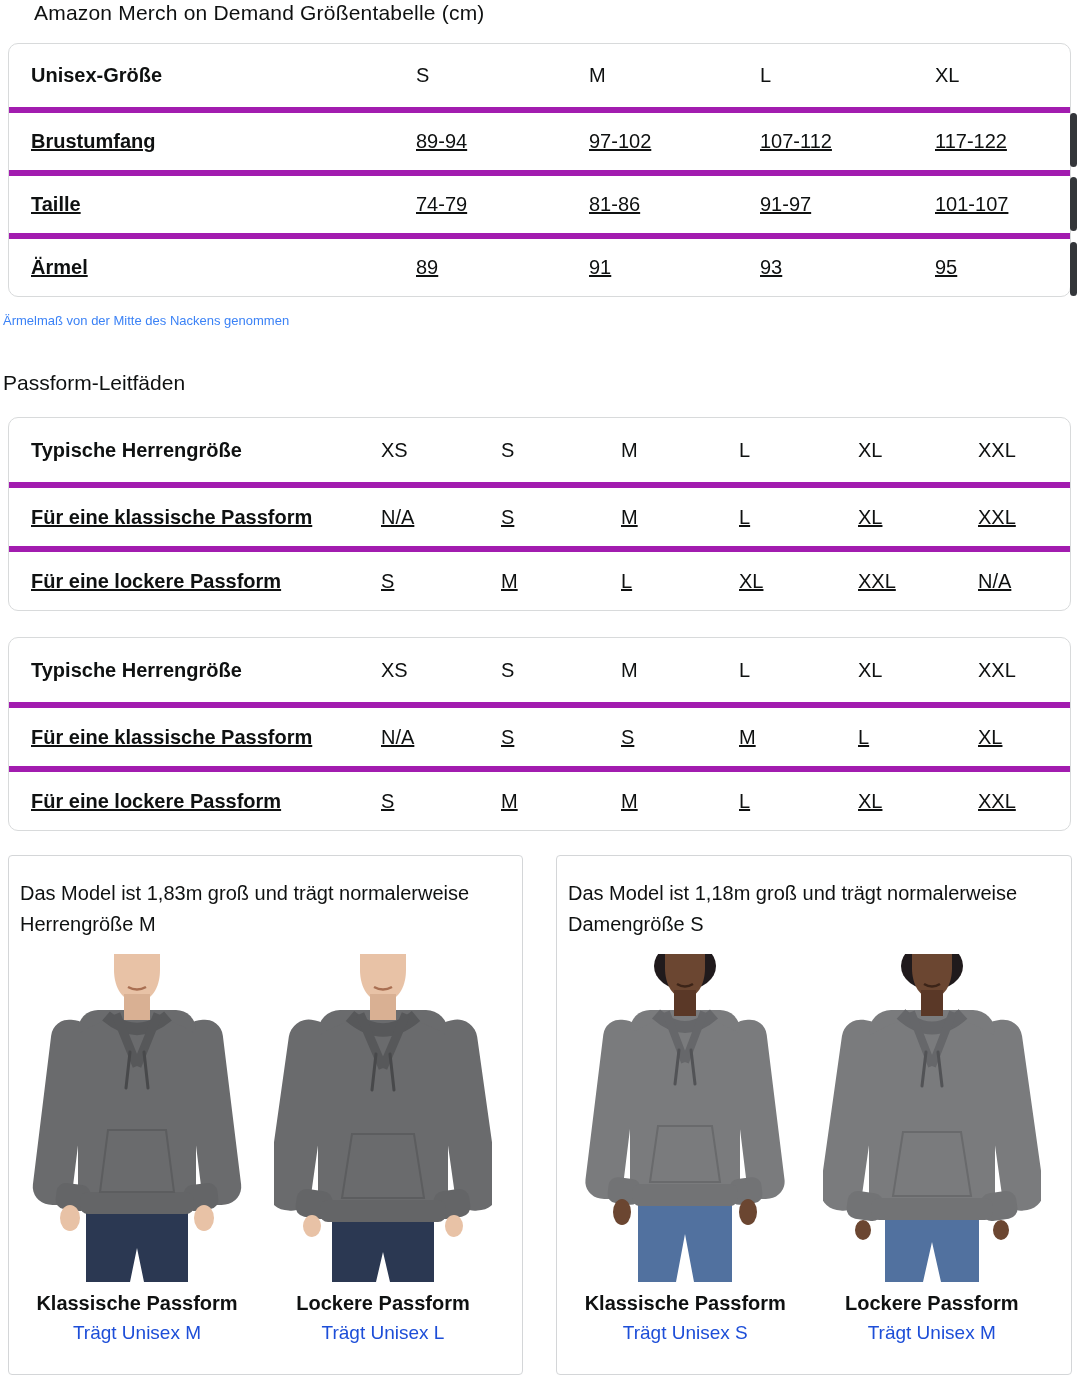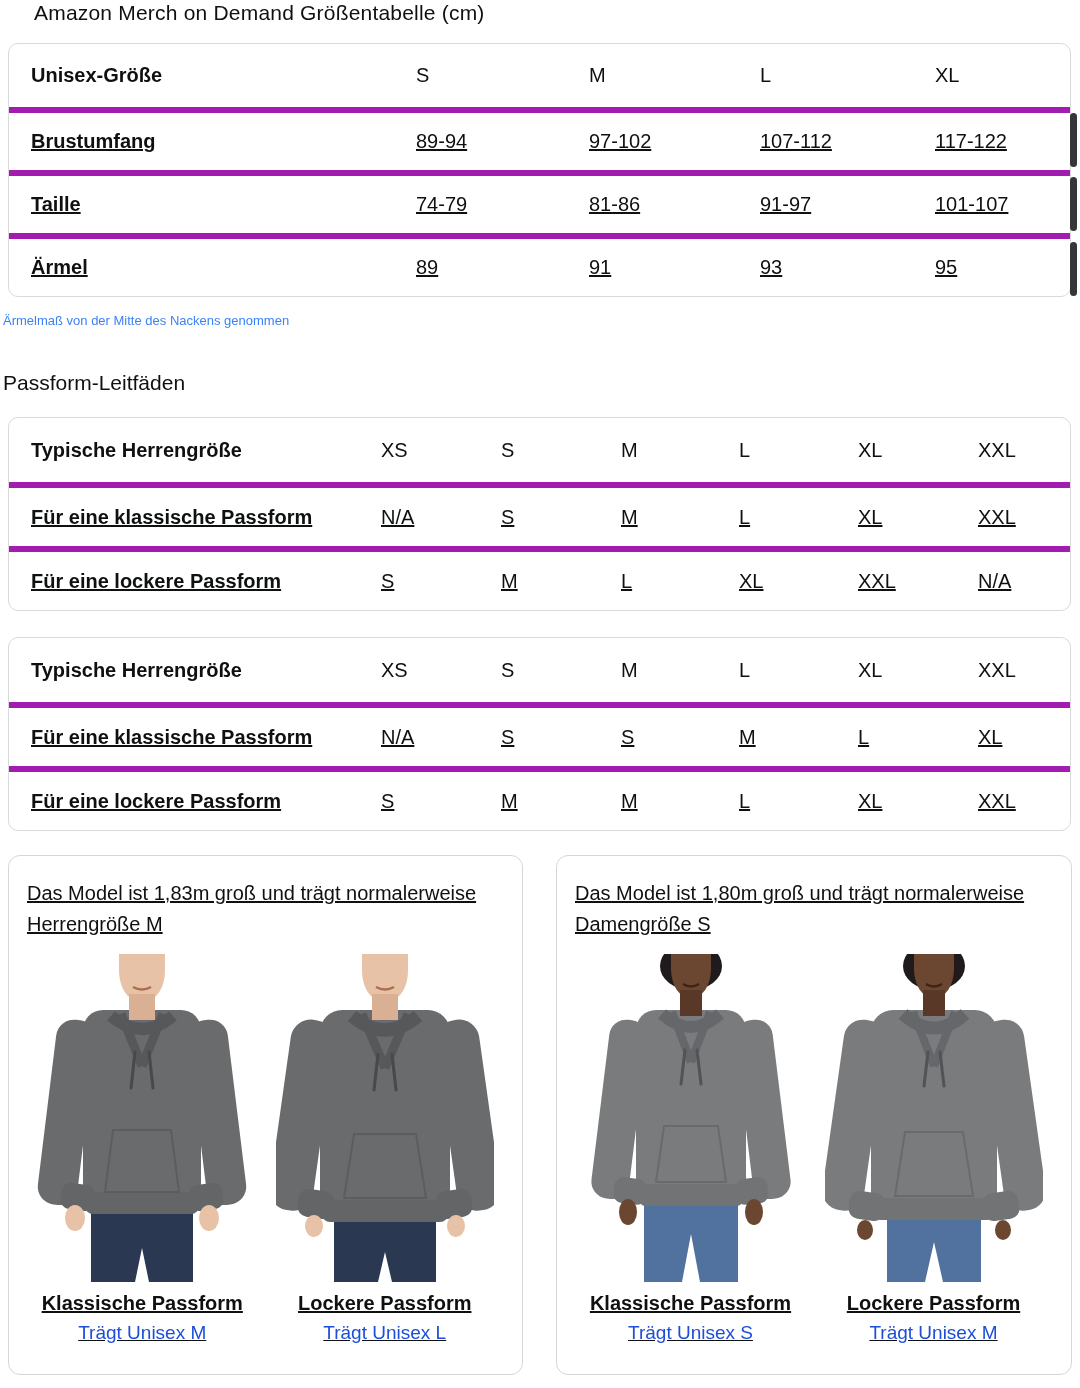--- a/index.html
+++ b/index.html
@@ -27,21 +27,21 @@
   .lbl{font-weight:bold;font-size:20px;}
   .val{font-size:20px;}
 
   .sb-thumb{position:absolute;left:1070px;width:7px;border-radius:4px;background:#34363a;}
   .sb1{top:113px;height:54px;}
   .sb2{top:177px;height:54px;}
   .sb3{top:242px;height:54px;}
 
   .card{
     position:absolute;top:855px;height:520px;box-sizing:border-box;background:#fff;
-    border:1.5px solid #d4d6d8;border-radius:12px;padding:22px 16px 0 12px;text-decoration:underline;
+    border:1.5px solid #d4d6d8;border-radius:4px;padding:22px 16px 0 5px;
   }
   .card-left{left:8px;width:515px;}
   .card-right{left:556px;width:516px;}
   .card-desc{font-size:20px;line-height:31px;padding-left:6px;padding-right:2px;}
   .figures{display:flex;margin-top:14px;}
   .figure{width:50%;display:flex;flex-direction:column;align-items:center;}
   .photo{width:218px;height:328px;display:block;}
   .cap{font-weight:bold;font-size:20px;margin-top:10px;white-space:nowrap;}
   .sub{font-size:19px;margin-top:7px;color:#1d4ed8;white-space:nowrap;}
 
@@ -222,21 +222,21 @@
         <ellipse class="skin" cx="38" cy="272" rx="9" ry="11"></ellipse>
         <ellipse class="skin" cx="180" cy="272" rx="9" ry="11"></ellipse>
       </svg>
       <div class="cap">Lockere Passform</div>
       <div class="sub">Trägt Unisex L</div>
     </div>
   </div>
 </div>
 
 <div class="card card-right">
-  <div class="card-desc">Das Model ist 1,80m groß und trägt normalerweise Damengröße S</div>
+  <div class="card-desc">Das Model ist 1,18m groß und trägt normalerweise Damengröße S</div>
   <div class="figures">
     <div class="figure">
       <svg class="photo fig-f" viewBox="0 0 218 328">
         <path class="jeans" d="M62 244 h94 v84 h-38 l-9 -48 -9 48 h-38 Z"></path>
         <ellipse class="hair" cx="109" cy="12" rx="31" ry="24"></ellipse>
         <g class="hoodie">
           <rect x="28" y="66" width="38" height="180" rx="17" transform="rotate(7 47 76)"></rect>
           <rect x="152" y="66" width="38" height="180" rx="17" transform="rotate(-7 171 76)"></rect>
           <rect x="54" y="56" width="110" height="196" rx="20"></rect>
           <path d="M54 80 Q109 44 164 80 L164 100 L54 100 Z"></path>

